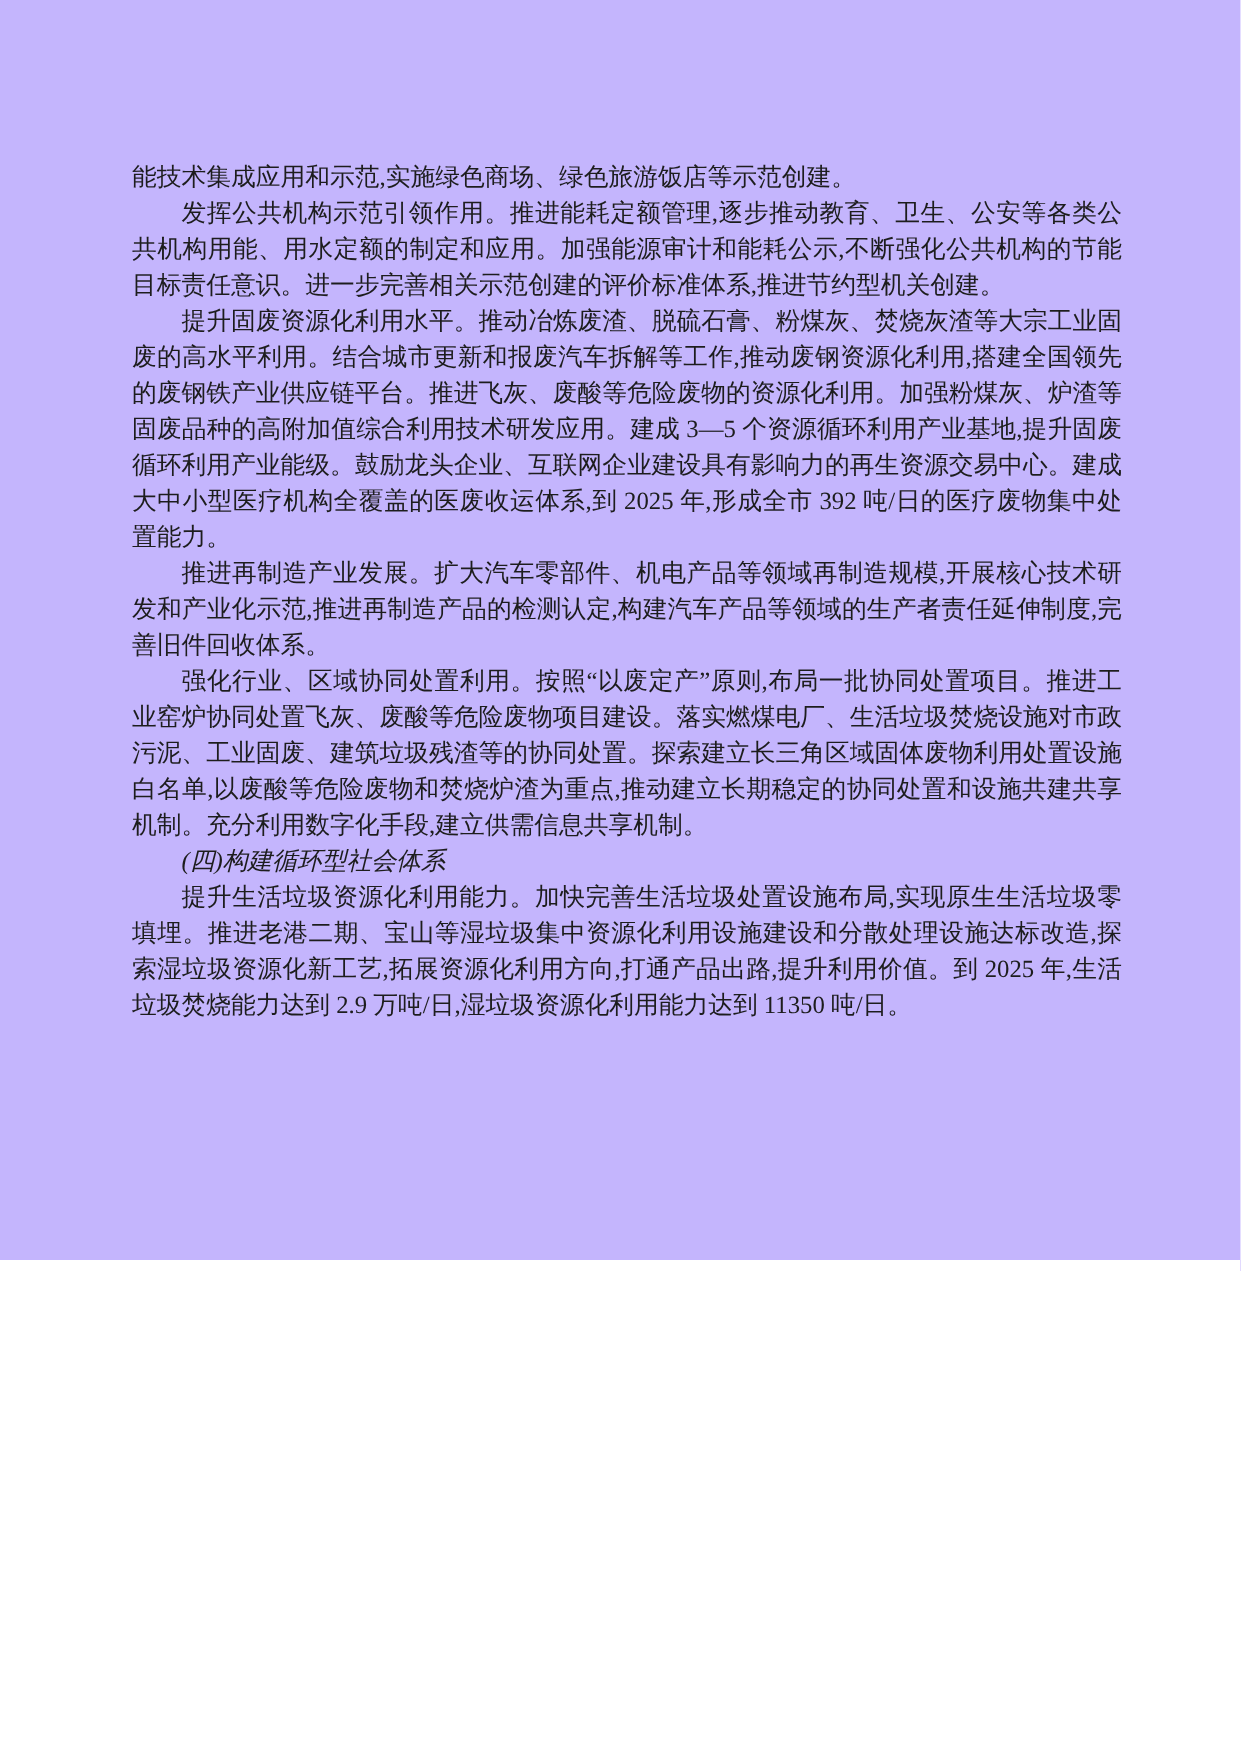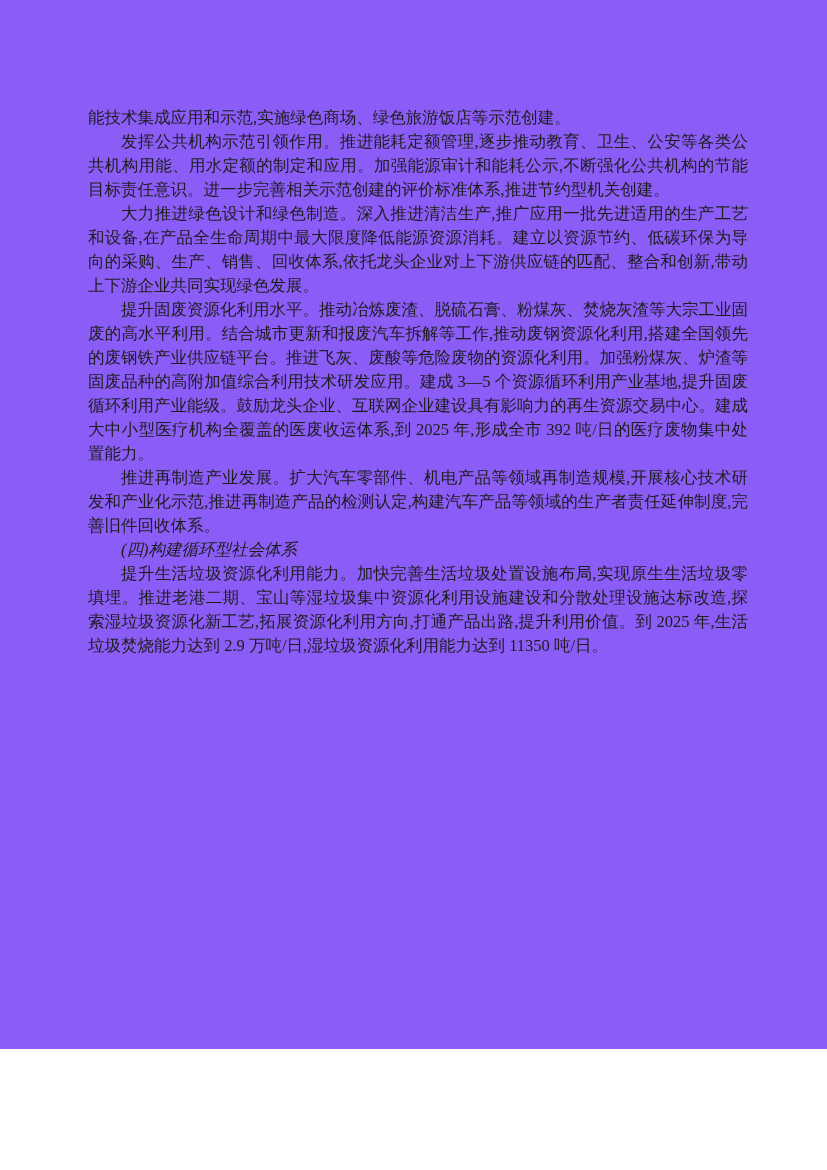--- a/index.html
+++ b/index.html
@@ -3,22 +3,22 @@
 <meta charset="utf-8">
 <style>
   html, body {
     margin: 0;
     padding: 0;
     background: #ffffff;
   }
   .page {
     position: relative;
     width: 827px;
-    height: 1049px;
-    background: #8b5cf6;
+    height: 840px;
+    background: #c4b5fd;
     overflow: hidden;
     font-family: "Liberation Serif", "DejaVu Serif", serif;
   }
   .content {
     position: absolute;
     left: 88px;
     top: 106px;
     width: 660px;
     height: 962px;
     overflow: hidden;
@@ -58,23 +58,23 @@
   }
 </style>
 </head>
 <body>
 
 <div class="page">
 
   <div class="content">
     <p class="flush">能技术集成应用和示范,实施绿色商场、绿色旅游饭店等示范创建。</p>
     <p>发挥公共机构示范引领作用。推进能耗定额管理,逐步推动教育、卫生、公安等各类公共机构用能、用水定额的制定和应用。加强能源审计和能耗公示,不断强化公共机构的节能目标责任意识。进一步完善相关示范创建的评价标准体系,推进节约型机关创建。</p>
-    <p>大力推进绿色设计和绿色制造。深入推进清洁生产,推广应用一批先进适用的生产工艺和设备,在产品全生命周期中最大限度降低能源资源消耗。建立以资源节约、低碳环保为导向的采购、生产、销售、回收体系,依托龙头企业对上下游供应链的匹配、整合和创新,带动上下游企业共同实现绿色发展。</p>
     <p>提升固废资源化利用水平。推动冶炼废渣、脱硫石膏、粉煤灰、焚烧灰渣等大宗工业固废的高水平利用。结合城市更新和报废汽车拆解等工作,推动废钢资源化利用,搭建全国领先的废钢铁产业供应链平台。推进飞灰、废酸等危险废物的资源化利用。加强粉煤灰、炉渣等固废品种的高附加值综合利用技术研发应用。建成 3—5 个资源循环利用产业基地,提升固废循环利用产业能级。鼓励龙头企业、互联网企业建设具有影响力的再生资源交易中心。建成大中小型医疗机构全覆盖的医废收运体系,到 2025 年,形成全市 392 吨/日的医疗废物集中处置能力。</p>
     <p>推进再制造产业发展。扩大汽车零部件、机电产品等领域再制造规模,开展核心技术研发和产业化示范,推进再制造产品的检测认定,构建汽车产品等领域的生产者责任延伸制度,完善旧件回收体系。</p>
+    <p>强化行业、区域协同处置利用。按照“以废定产”原则,布局一批协同处置项目。推进工业窑炉协同处置飞灰、废酸等危险废物项目建设。落实燃煤电厂、生活垃圾焚烧设施对市政污泥、工业固废、建筑垃圾残渣等的协同处置。探索建立长三角区域固体废物利用处置设施白名单,以废酸等危险废物和焚烧炉渣为重点,推动建立长期稳定的协同处置和设施共建共享机制。充分利用数字化手段,建立供需信息共享机制。</p>
     <p class="heading">(四)构建循环型社会体系</p>
     <p>提升生活垃圾资源化利用能力。加快完善生活垃圾处置设施布局,实现原生生活垃圾零填埋。推进老港二期、宝山等湿垃圾集中资源化利用设施建设和分散处理设施达标改造,探索湿垃圾资源化新工艺,拓展资源化利用方向,打通产品出路,提升利用价值。到 2025 年,生活垃圾焚烧能力达到 2.9 万吨/日,湿垃圾资源化利用能力达到 11350 吨/日。</p>
 
   </div>
 
   <div class="footer">
     <span>(2022 年第 9 期)</span>
     <span class="pageno">— 7 —</span>
   </div>
 

